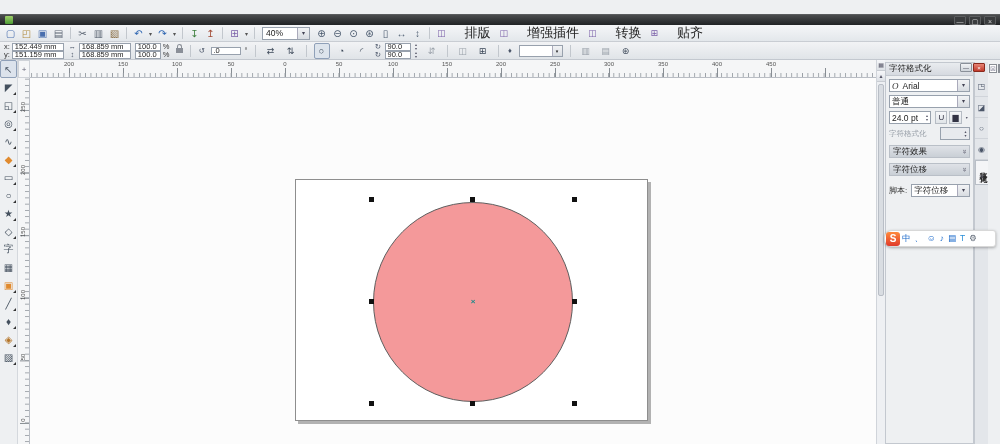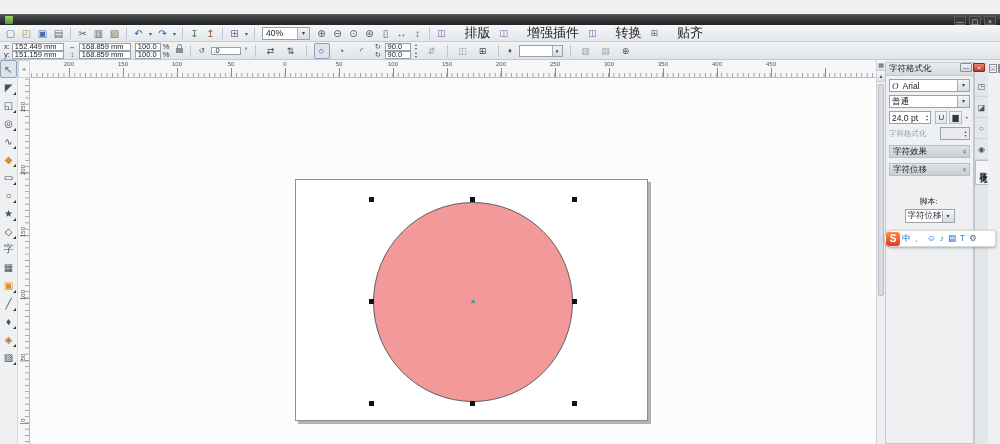--- a/index.html
+++ b/index.html
@@ -119,21 +119,21 @@
   .spinbox{display:flex;align-items:center;background:#fff;border:1px solid #98a1ad;height:13px;width:46px;box-sizing:border-box;}
   .spinbox .cval{flex:1;font-size:8.5px;padding-left:2px;}
   .dkbtn{width:13px;height:13px;border:1px solid #b6bcc4;background:linear-gradient(#f6f7f9,#e0e4e8);
     font-size:8px;display:flex;align-items:center;justify-content:center;color:#334;box-sizing:border-box;}
   .dk-label{font-size:7.5px;color:#9aa1aa;white-space:nowrap;flex:1;}
   .spinbox.disabled{background:#e8eaee;width:30px;}
   .dk-section{margin:5px 3px 0 3px;height:13px;background:linear-gradient(#dfe2e7,#c9cfd6);
     border:1px solid #b9bfc7;box-sizing:border-box;display:flex;align-items:center;
     justify-content:space-between;padding:0 3px;font-size:8.5px;color:#222;}
   .dk-section .chev2{font-size:8px;color:#556;transform:rotate(-90deg);}
-  #script-row{margin-top:20px;flex-direction:column;}
+  #script-row{margin-top:8px;}
   #script-row .dk-label2{font-size:8px;color:#333;margin-right:2px;}
   
   .dkwbtn{position:absolute;width:12px;height:9px;font-size:6px;line-height:8px;text-align:center;
     border:1px solid #8a9099;border-radius:1px;background:linear-gradient(#f2f3f5,#cfd4da);color:#334;box-sizing:border-box;z-index:5;}
   #docker-close-btn{background:linear-gradient(#e78576,#c0392b);color:#fff;border-color:#8a2a1e;}
   
   #tabstrip{position:absolute;left:974px;top:62px;width:14px;height:382px;background:#e3e6ea;
     border-left:1px solid #c3c8cf;box-sizing:border-box;padding-top:14px;}
   .dtab{width:13px;height:20px;display:flex;align-items:center;justify-content:center;
     font-size:8px;color:#4a5568;border-bottom:1px solid #d0d4da;}

